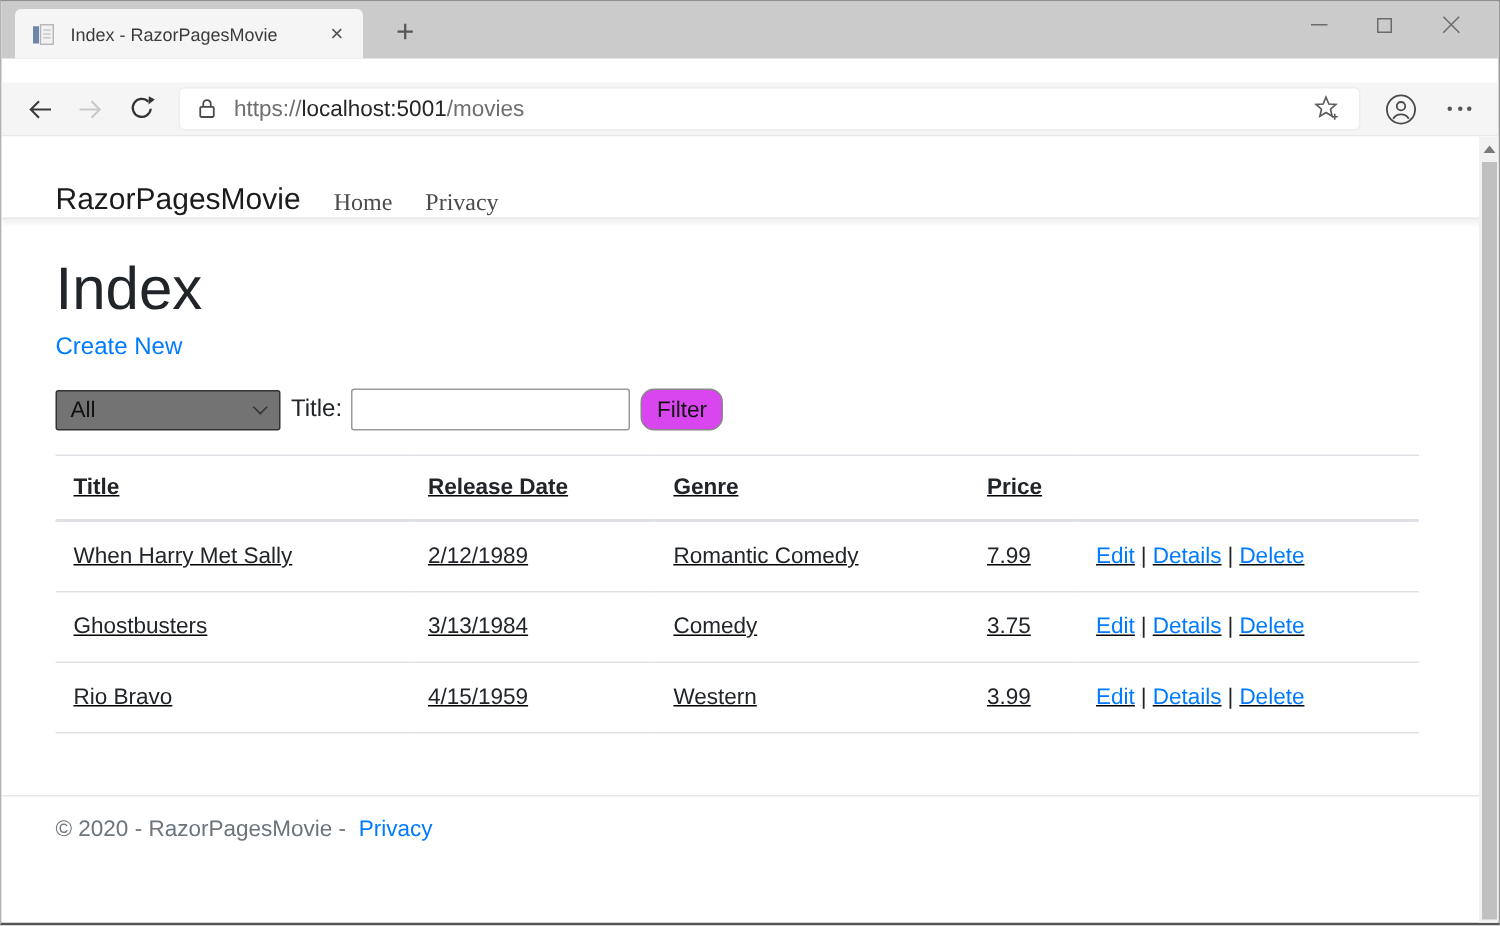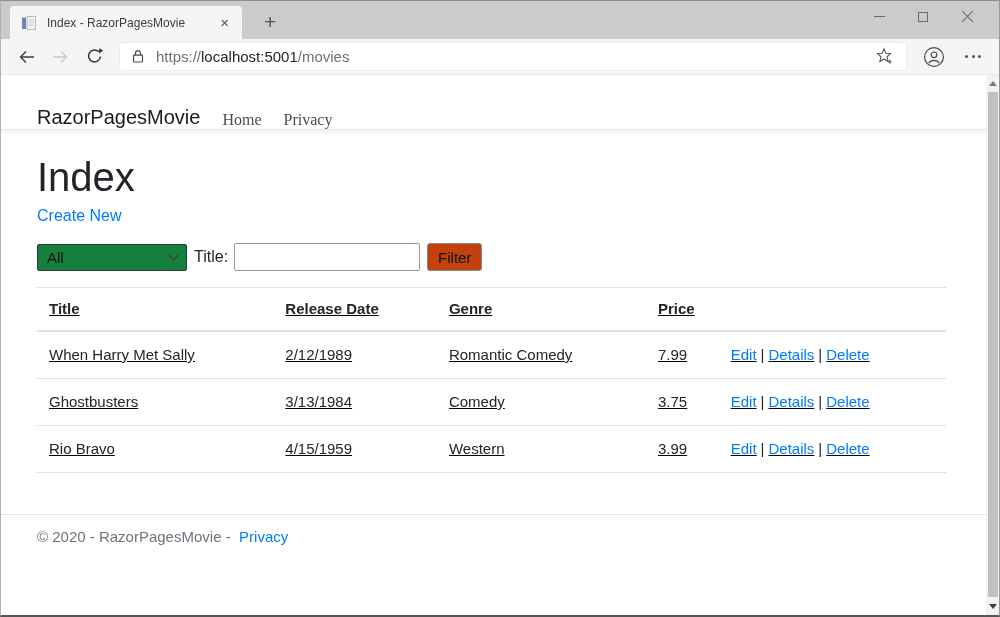--- a/index.html
+++ b/index.html
@@ -29,21 +29,21 @@
   .glyph-min { width:11px; height:1.5px; background:#6b6b6b; display:block; }
   .glyph-max { width:10px; height:10px; border:1px solid #6b6b6b; display:block; }
   .glyph-close { position:relative; width:13px; height:13px; display:block; }
   .glyph-close::before, .glyph-close::after {
     content:""; position:absolute; left:-1px; top:6px; width:15px; height:1.2px; background:#6b6b6b;
   }
   .glyph-close::before { transform:rotate(45deg); }
   .glyph-close::after  { transform:rotate(-45deg); }
 
   
-  .toolbar { height:36px; background:#f5f5f5; display:flex; align-items:center; border-bottom:1px solid #e9e9e9; }
+  .toolbar { height:36px; background:#f5f5f5; display:flex; align-items:center; border-bottom:1px solid #e9e9e9;margin-top:16px; }
   .nav-icon { width:34px; height:30px; display:flex; align-items:center; justify-content:center; }
   .nav-icon:first-child { margin-left:8px; }
   .nav-icon svg { display:block; }
   .addressbar {
     flex:1; height:29px; background:#fff; border:1px solid #ededed; border-radius:4px;
     margin-left:8px; display:flex; align-items:center; padding:0 8px 0 10px;
   }
   .url { font-size:15px; margin-left:10px; flex:1; white-space:nowrap; }
   .url .dim { color:#6e6e6e; }
   .url .host { color:#262626; }
@@ -63,30 +63,30 @@
   .brand { font-size:20px; color:#1b1b1b; text-decoration:none; }
   .site-link { font-size:16px; color:#4b4b4b; text-decoration:none; margin-left:22px;font-family:Liberation Serif, serif; }
 
   .container { padding:0 53px 0 36px; }
 
   h1.page-title { margin-top:24px; font-size:40px; line-height:46px; font-weight:500; color:#212529; }
   .create-link { display:inline-block; margin-top:4px; font-size:16px; line-height:24px; color:#007bff; text-decoration:none; }
 
   .filter-row { margin-top:15px; display:flex; align-items:center; }
   .fake-select {
-    width:150px; height:27px; background:#15803d; border:1px solid #333; border-radius:2px;
+    width:150px; height:27px; background:#737373; border:1px solid #333; border-radius:2px;
     display:flex; align-items:center; padding:0 9px; font-size:15px; color:#111; cursor:default;
   }
   .fake-select .sel-text { flex:1; }
   .chev { width:7px; height:7px; border-right:1.6px solid #333; border-bottom:1.6px solid #333; transform:rotate(45deg); margin-bottom:3px; }
   .title-label { font-size:16px; color:#212529; margin:0 6px 0 7px; }
   .title-input { width:186px; height:28px; border:1px solid #9a9a9a; border-radius:2px; padding:0 6px; font-size:15px; font-family:inherit; }
   .filter-btn {
     margin-left:7px; height:28px; padding:0 10px; font-size:15px; font-family:inherit; color:#111;
-    background:#c2410c; border:1px solid #878787; border-radius:3px; cursor:default;
+    background:#d946ef; border:1px solid #878787; border-radius:9px; cursor:default;
   }
 
   table.movies { width:100%; border-collapse:collapse; margin-top:16px; table-layout:fixed;text-decoration:underline; }
   .movies th {
     text-align:left; font-size:15px; font-weight:700; color:#212529;
     padding:12px 12px; border-top:1px solid #dee2e6; border-bottom:2px solid #dee2e6; line-height:18px;
   }
   .movies td {
     font-size:15px; color:#212529; padding:14px 12px; border-top:1px solid #dee2e6; line-height:18px;
     overflow:hidden; white-space:nowrap;

